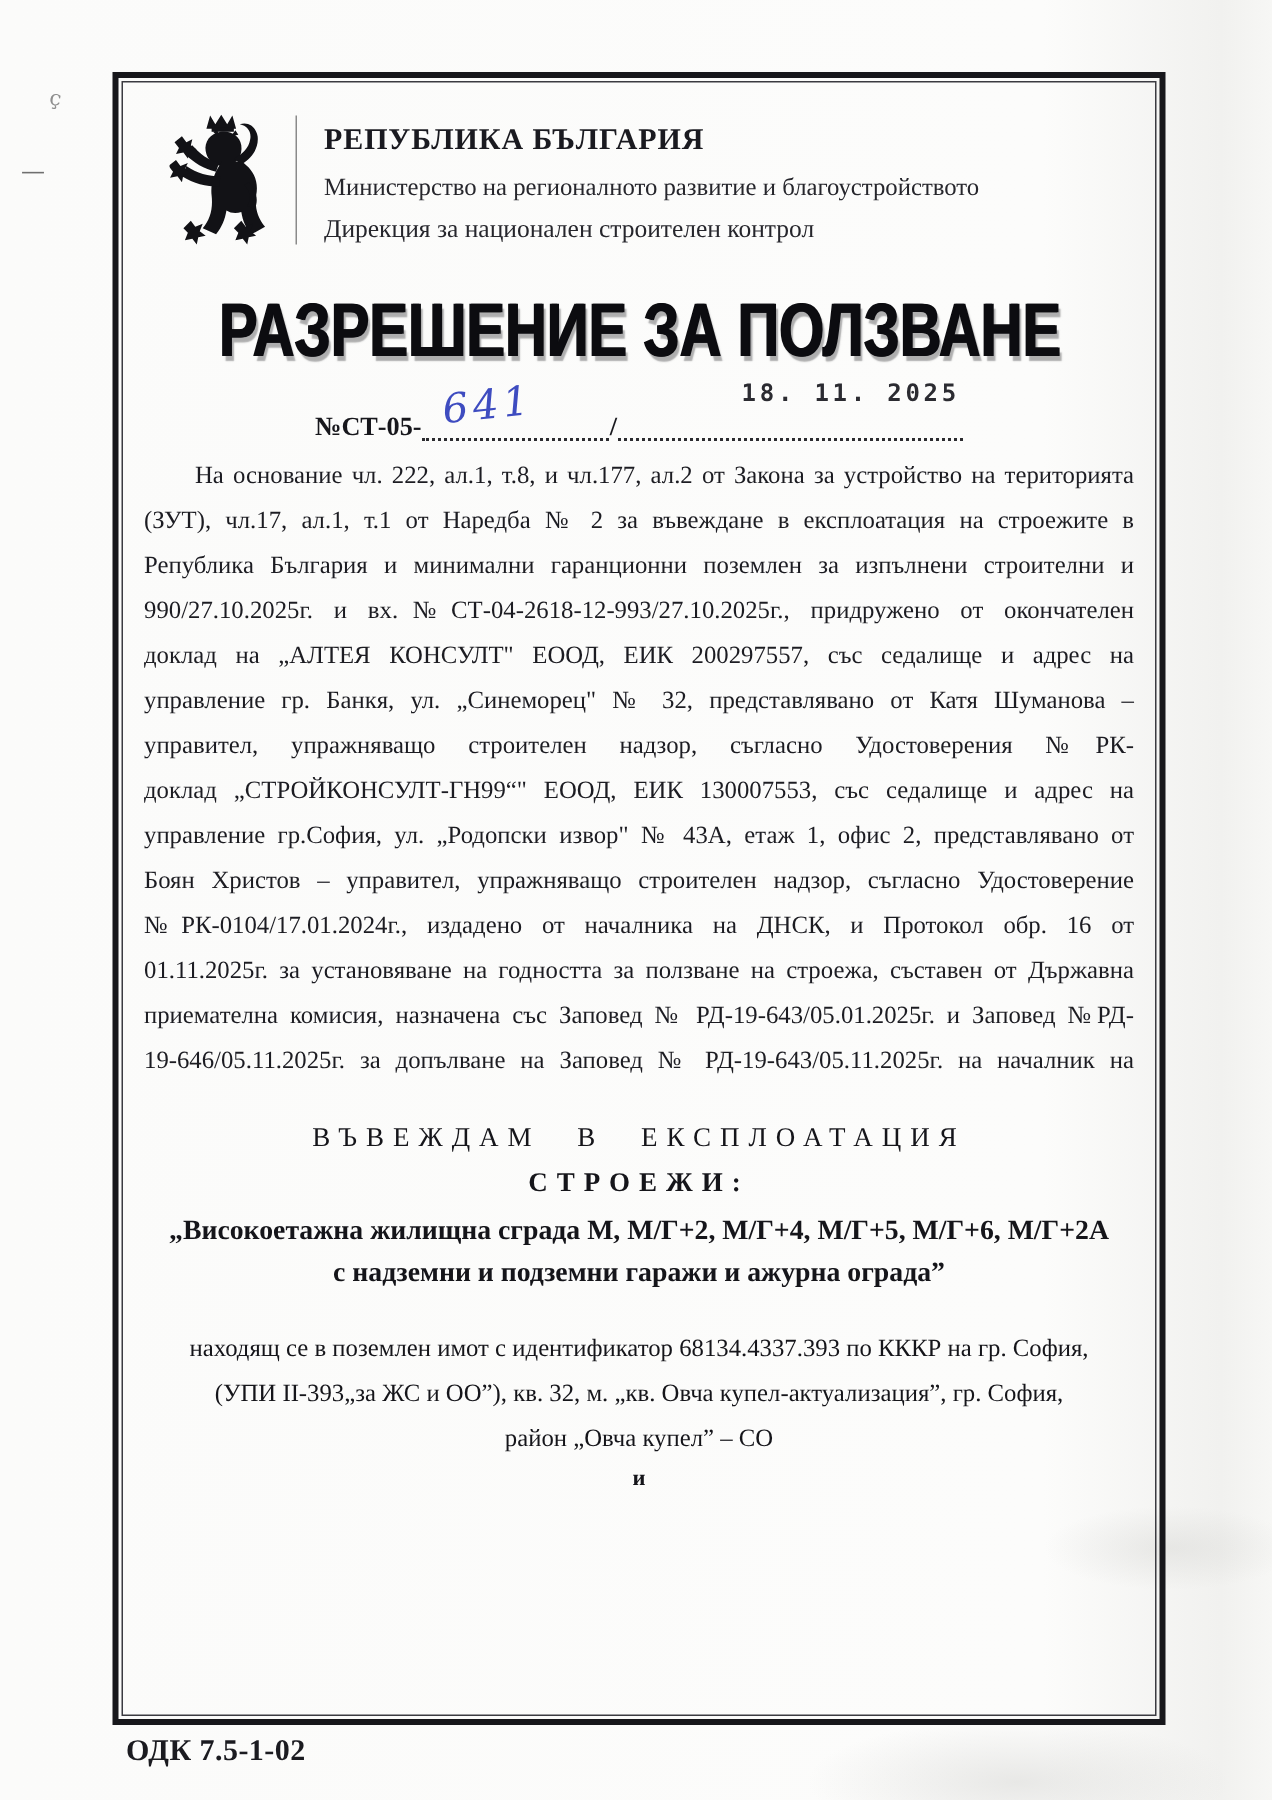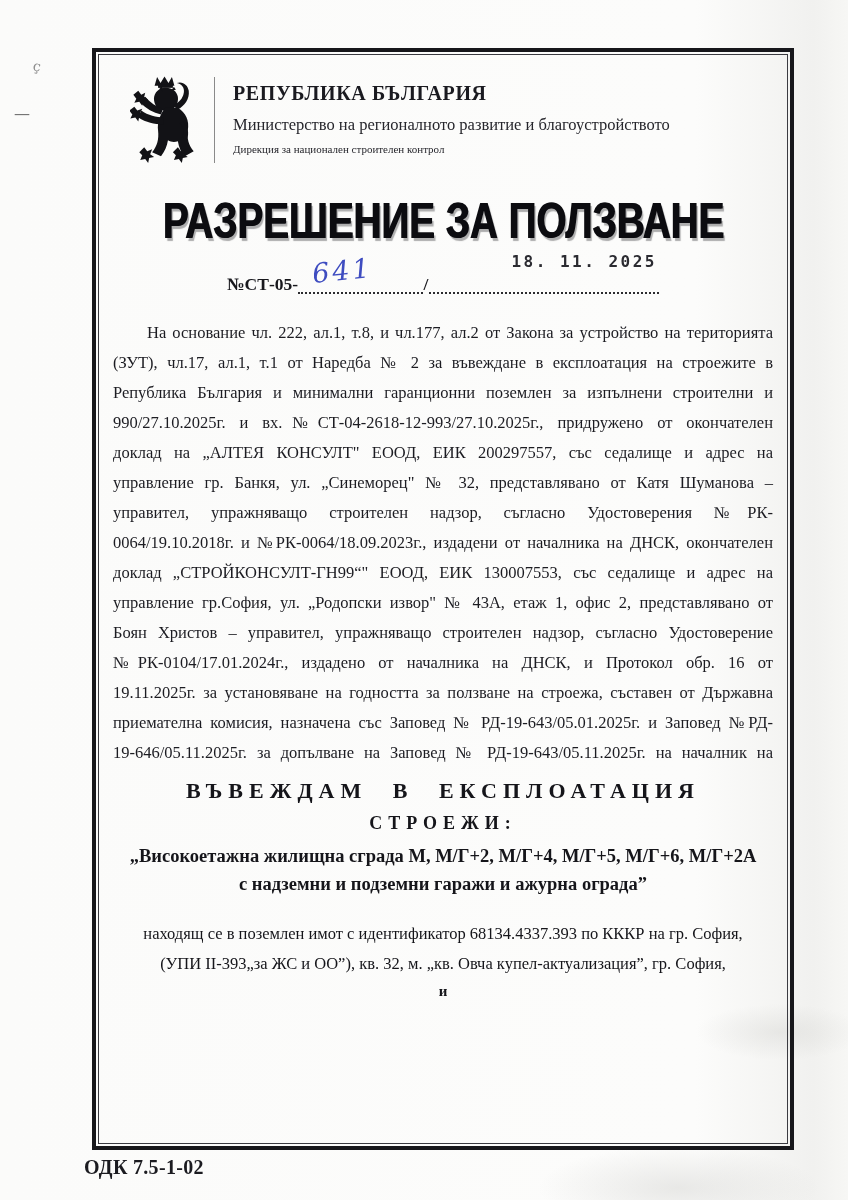--- a/index.html
+++ b/index.html
@@ -14,41 +14,41 @@
       linear-gradient(90deg, #fbfbfa 0%, #fcfcfb 82%, #f1f1ef 96%, #f7f7f5 100%);
     overflow: hidden;
     font-family: "Liberation Serif", "DejaVu Serif", serif;
     color: #1d1d21;
   }
   .scan-artifact { position: absolute; color: #8f8f8f; font-family: "DejaVu Serif", serif; }
   .artifact-1 { left: 33px; top: 58px; font-size: 14px; transform: rotate(10deg); }
   .artifact-2 { left: 14px; top: 104px; font-size: 16px; letter-spacing: -2px; color: #6f6f6f; }
 
   .frame {
-    position: absolute; left: 92px; top: 48px;
+    position: absolute; left: 75px; top: 48px;
     width: 702px; height: 1102px;
     border: 4px solid #17171b;
   }
   .frame-inner-line {
     position: absolute; inset: 2px;
     border: 1px solid #3b3b41;
     pointer-events: none;
   }
 
   
   .header-block { display: flex; align-items: flex-start; margin: 22px 0 0 34px; }
   .emblem { width: 70px; height: 94px; flex: 0 0 auto; }
   .header-sep { width: 1px; height: 86px; background: #8a8a8a; margin: 3px 18px 0 14px; }
   .header-text { padding-top: 8px; }
   .header-country {
     font-size: 20px; font-weight: bold; letter-spacing: 0.6px;
     color: #1a1a20; margin-bottom: 10px;
   }
   .header-ministry { font-size: 16.5px; color: #26262c; margin-bottom: 8px; }
-  .header-directorate { font-size: 11px; color: #26262c; }
+  .header-directorate { font-size: 17px; color: #26262c; }
 
   
   .doc-title-wrap { text-align: center; margin-top: 28px; }
   .doc-title {
     display: inline-block;
     font-family: "Liberation Sans", "DejaVu Sans", sans-serif;
     font-weight: bold; font-size: 46px; line-height: 1.05;
     color: #0c0c10;
     transform: scale(0.84, 1.1);
     letter-spacing: 0px;
@@ -78,33 +78,33 @@
     transform: rotate(-6deg);
   }
   .date-stamp {
     position: absolute; right: 2px; top: -24px;
     font-family: "DejaVu Sans Mono", monospace;
     font-size: 16px; font-weight: 600; letter-spacing: 2.5px;
     color: #2b2b31; white-space: nowrap;
   }
 
   
-  .body-text { margin: 24px 17px 0 17px; font-size: 16.5px; color: #1c1c22; }
+  .body-text { margin: 8px 17px 0 17px; font-size: 16.5px; color: #1c1c22; }
   .bline {
     height: 30px; line-height: 30px;
     text-align: justify; text-align-last: justify;
     white-space: nowrap; overflow: visible;
   }
   .bline.indent { padding-left: 34px; }
   .bline.last { text-align-last: left; }
 
   
   .decree { text-align: center; color: #15151a; }
   .decree-heading1 {
-    margin-top: 10px; font-size: 22px; font-weight: bold;
+    margin-top: 26px; font-size: 18px; font-weight: normal;
     letter-spacing: 6px; word-spacing: 14px;
   }
   .decree-heading2 {
     margin-top: 9px; font-size: 18px; font-weight: bold; letter-spacing: 6px;
   }
   .object-line1 { margin-top: 12px; font-size: 18.5px; font-weight: bold; }
   .object-line2 { margin-top: 7px; font-size: 18.5px; font-weight: bold; }
   .location-block { margin-top: 24px; font-size: 16.5px; }
   .location-line { height: 30px; line-height: 30px; }
   .conjunction { margin-top: 4px; font-size: 15px; font-weight: bold; }
@@ -169,38 +169,38 @@
     </div>
 
     <div class="body-text">
       <div class="bline indent">На основание чл. 222, ал.1, т.8, и  чл.177, ал.2 от Закона за устройство на територията</div>
       <div class="bline">(ЗУТ), чл.17, ал.1, т.1 от Наредба № 2 за  въвеждане в експлоатация на строежите в</div>
       <div class="bline">Република България и минимални гаранционни поземлен за изпълнени строителни и</div>
       <div class="bline">990/27.10.2025г. и вх.№СТ-04-2618-12-993/27.10.2025г., придружено от окончателен</div>
       <div class="bline">доклад на „АЛТЕЯ КОНСУЛТ" ЕООД, ЕИК 200297557, със седалище и адрес на</div>
       <div class="bline">управление гр. Банкя, ул. „Синеморец" № 32, представлявано от Катя Шуманова –</div>
       <div class="bline">управител, упражняващо строителен надзор, съгласно Удостоверения №РК-</div>
-      <div class="bline">0064/19.10.2018г. и №РК-0064/18.09.2023г., издадени от началника на ДНСК, окончателен</div>
       <div class="bline">доклад „СТРОЙКОНСУЛТ-ГН99“" ЕООД, ЕИК 130007553, със седалище и адрес на</div>
       <div class="bline">управление гр.София, ул. „Родопски извор" № 43А, етаж 1, офис 2, представлявано от</div>
       <div class="bline">Боян Христов – управител, упражняващо строителен надзор, съгласно Удостоверение</div>
       <div class="bline">№РК-0104/17.01.2024г., издадено от началника на ДНСК, и Протокол обр. 16 от</div>
-      <div class="bline">19.11.2025г. за установяване на годността за ползване на строежа, съставен от Държавна</div>
+      <div class="bline">01.11.2025г. за установяване на годността за ползване на строежа, съставен от Държавна</div>
       <div class="bline">приемателна комисия, назначена със Заповед № РД-19-643/05.01.2025г. и Заповед №РД-</div>
       <div class="bline">19-646/05.11.2025г. за допълване на Заповед № РД-19-643/05.11.2025г. на началник на</div>
     </div>
 
     <div class="decree">
       <div class="decree-heading1">ВЪВЕЖДАМ В ЕКСПЛОАТАЦИЯ</div>
       <div class="decree-heading2">СТРОЕЖИ:</div>
       <div class="object-line1">„Високоетажна жилищна сграда М, М/Г+2, М/Г+4, М/Г+5, М/Г+6, М/Г+2А</div>
       <div class="object-line2">с надземни и подземни гаражи и ажурна ограда”</div>
       <div class="location-block">
         <div class="location-line">находящ се в поземлен имот с идентификатор 68134.4337.393 по КККР на гр. София,</div>
         <div class="location-line">(УПИ II-393„за ЖС и ОО”), кв. 32, м. „кв. Овча купел-актуализация”, гр. София,</div>
+        <div class="location-line">район „Овча купел” – СО</div>
       </div>
       <div class="conjunction">и</div>
     </div>
 
   </div>
 
   <div class="footer-code">ОДК 7.5-1-02</div>
 
 </div>
 

